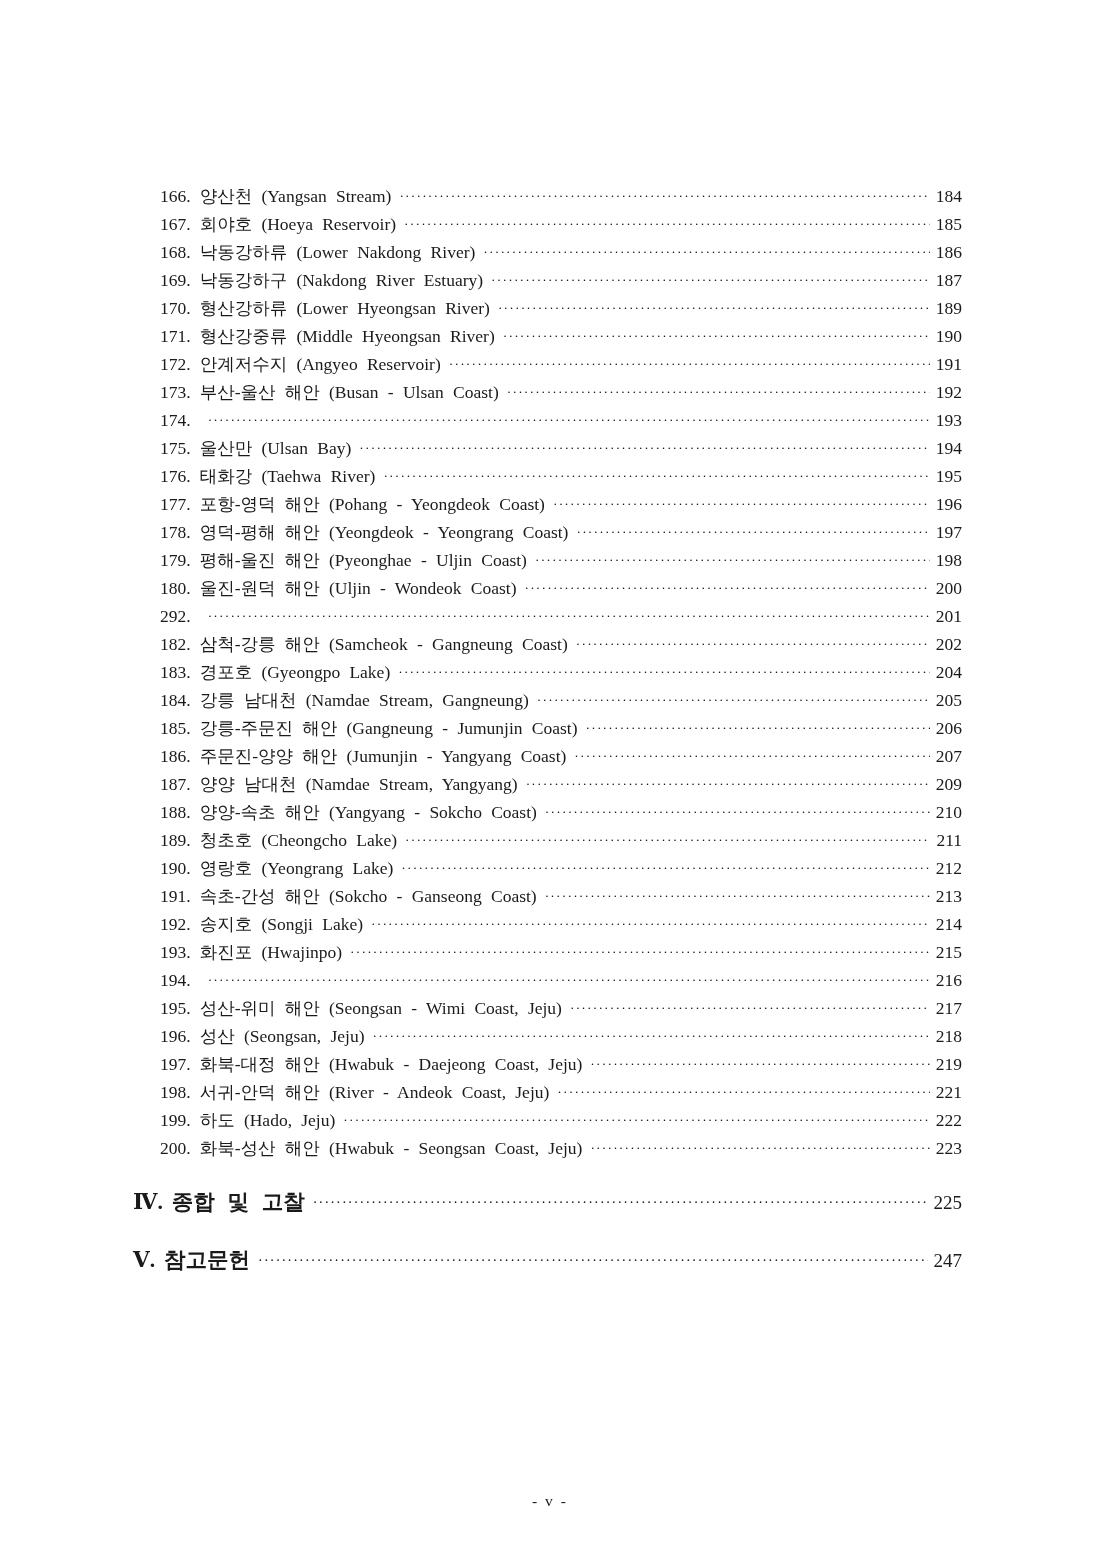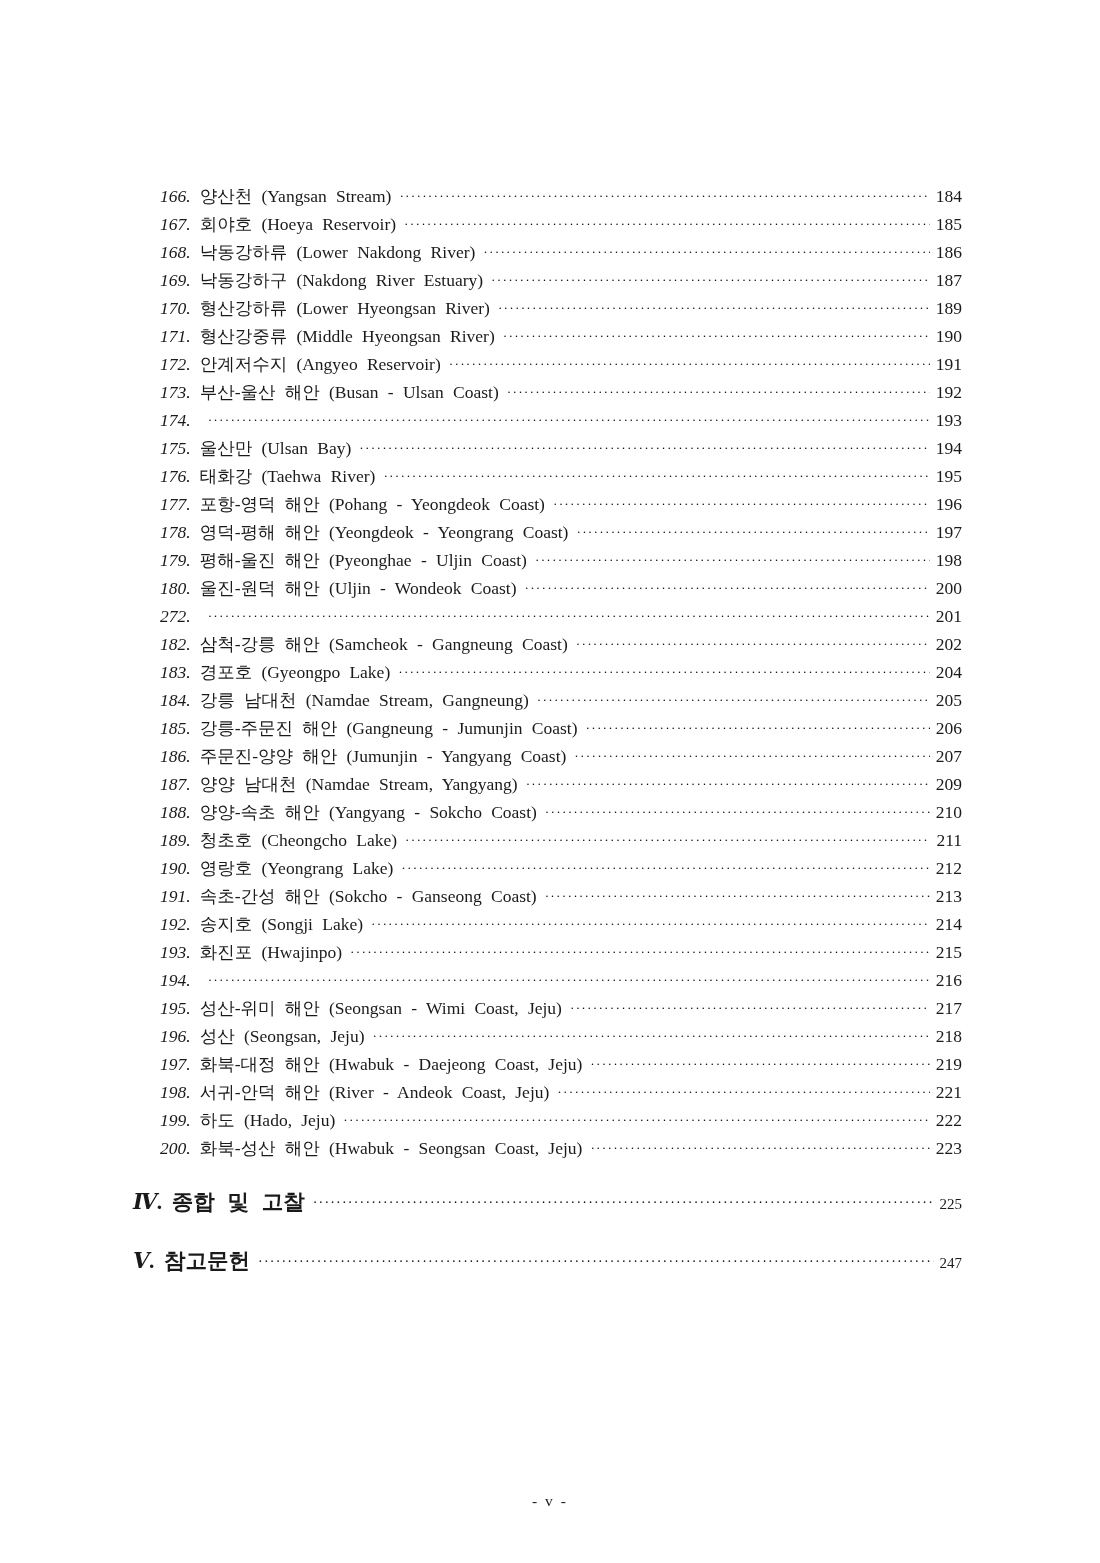--- a/index.html
+++ b/index.html
@@ -28,21 +28,20 @@
     align-items: baseline;
     line-height: 28px;
     font-size: 17.5px;
     white-space: nowrap;
   }
   .row.entry {
     padding-left: 27px;
   }
   .num {
     margin-right: 9px;
-    font-style: italic;
   }
   .title {
     word-spacing: 0.28em;
     text-align: right;
   }
   .leader {
     flex: 1 1 auto;
     overflow: hidden;
     margin: 0 6px 0 8px;
     font-size: 13.5px;
@@ -58,21 +57,21 @@
   .row.section {
     margin-top: 23px;
     font-size: 21.5px;
     font-weight: bold;
     line-height: 34px;
   }
   .row.section .title {
     word-spacing: 0.34em;
   }
   .row.section .pg {
-    font-size: 15px;
+    font-size: 19px;
     font-weight: normal;
   }
   .row.section .leader {
     font-size: 14px;
     font-weight: normal;
   }
   .footer {
     position: absolute;
     left: 0;
     right: 0;
@@ -173,21 +172,21 @@
     <span class="leader">········································································································································································································</span>
     <span class="pg">198</span>
   </div>
         <div class="row entry">
     <span class="num">180.</span>
     <span class="title">울진-원덕 해안 (Uljin - Wondeok Coast)</span>
     <span class="leader">········································································································································································································</span>
     <span class="pg">200</span>
   </div>
         <div class="row entry">
-    <span class="num">272.</span>
+    <span class="num">292.</span>
     <span class="leader">········································································································································································································</span>
     <span class="pg">201</span>
   </div>
         <div class="row entry">
     <span class="num">182.</span>
     <span class="title">삼척-강릉 해안 (Samcheok - Gangneung Coast)</span>
     <span class="leader">········································································································································································································</span>
     <span class="pg">202</span>
   </div>
         <div class="row entry">

